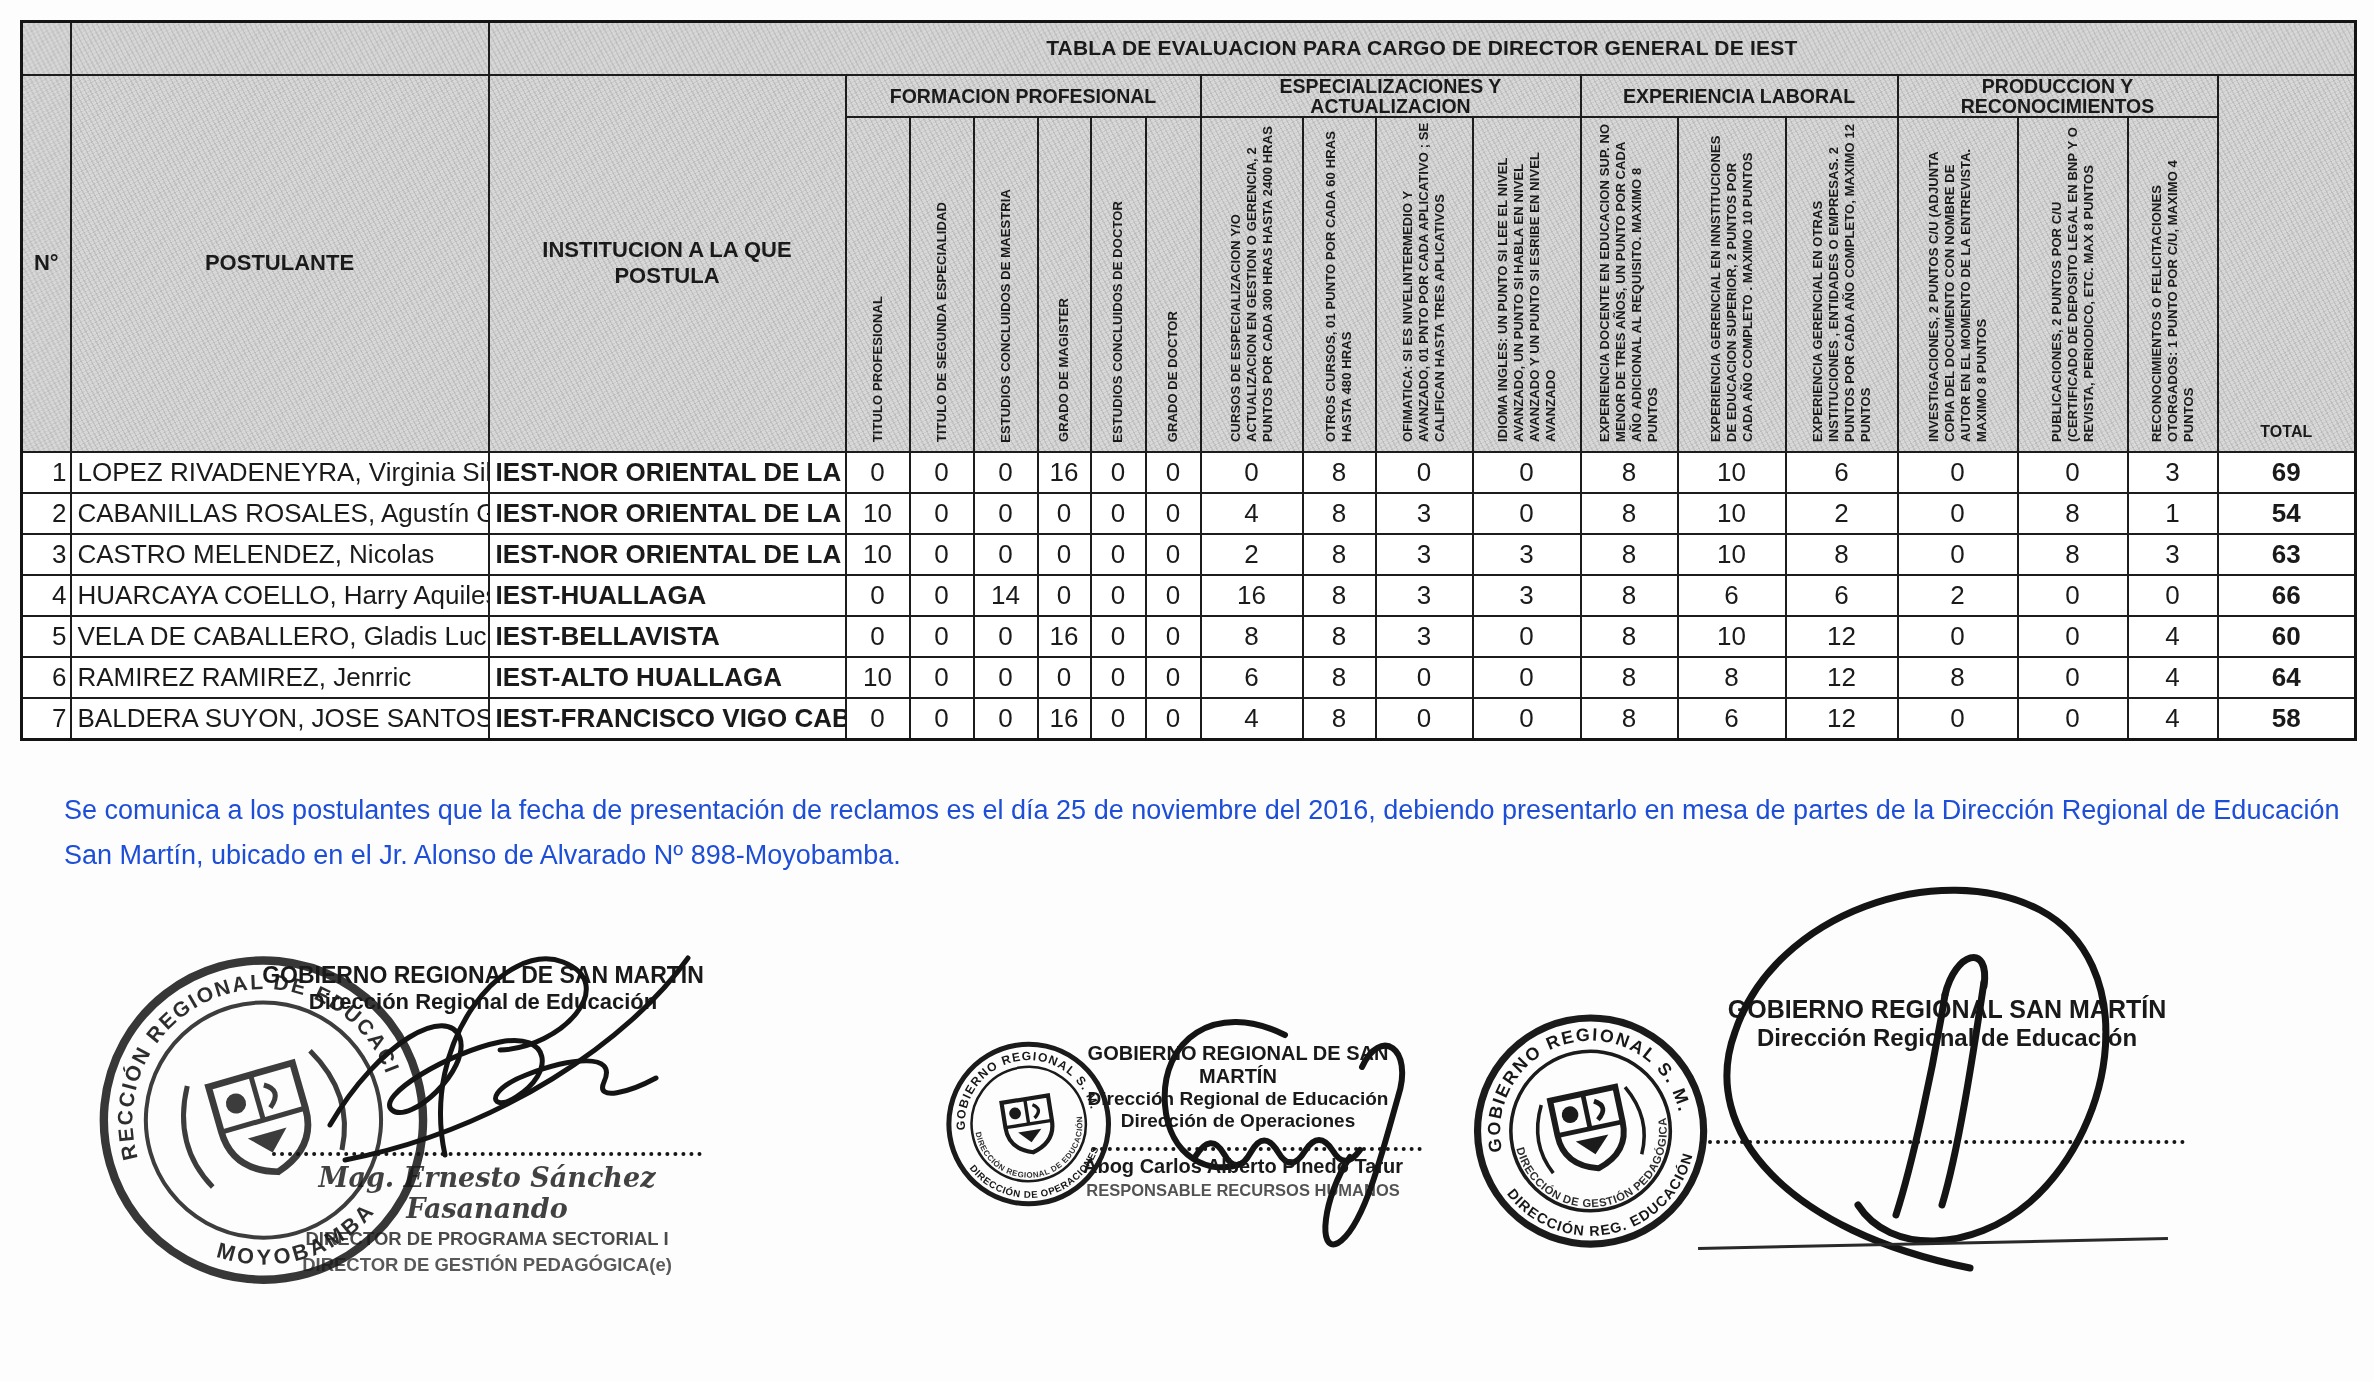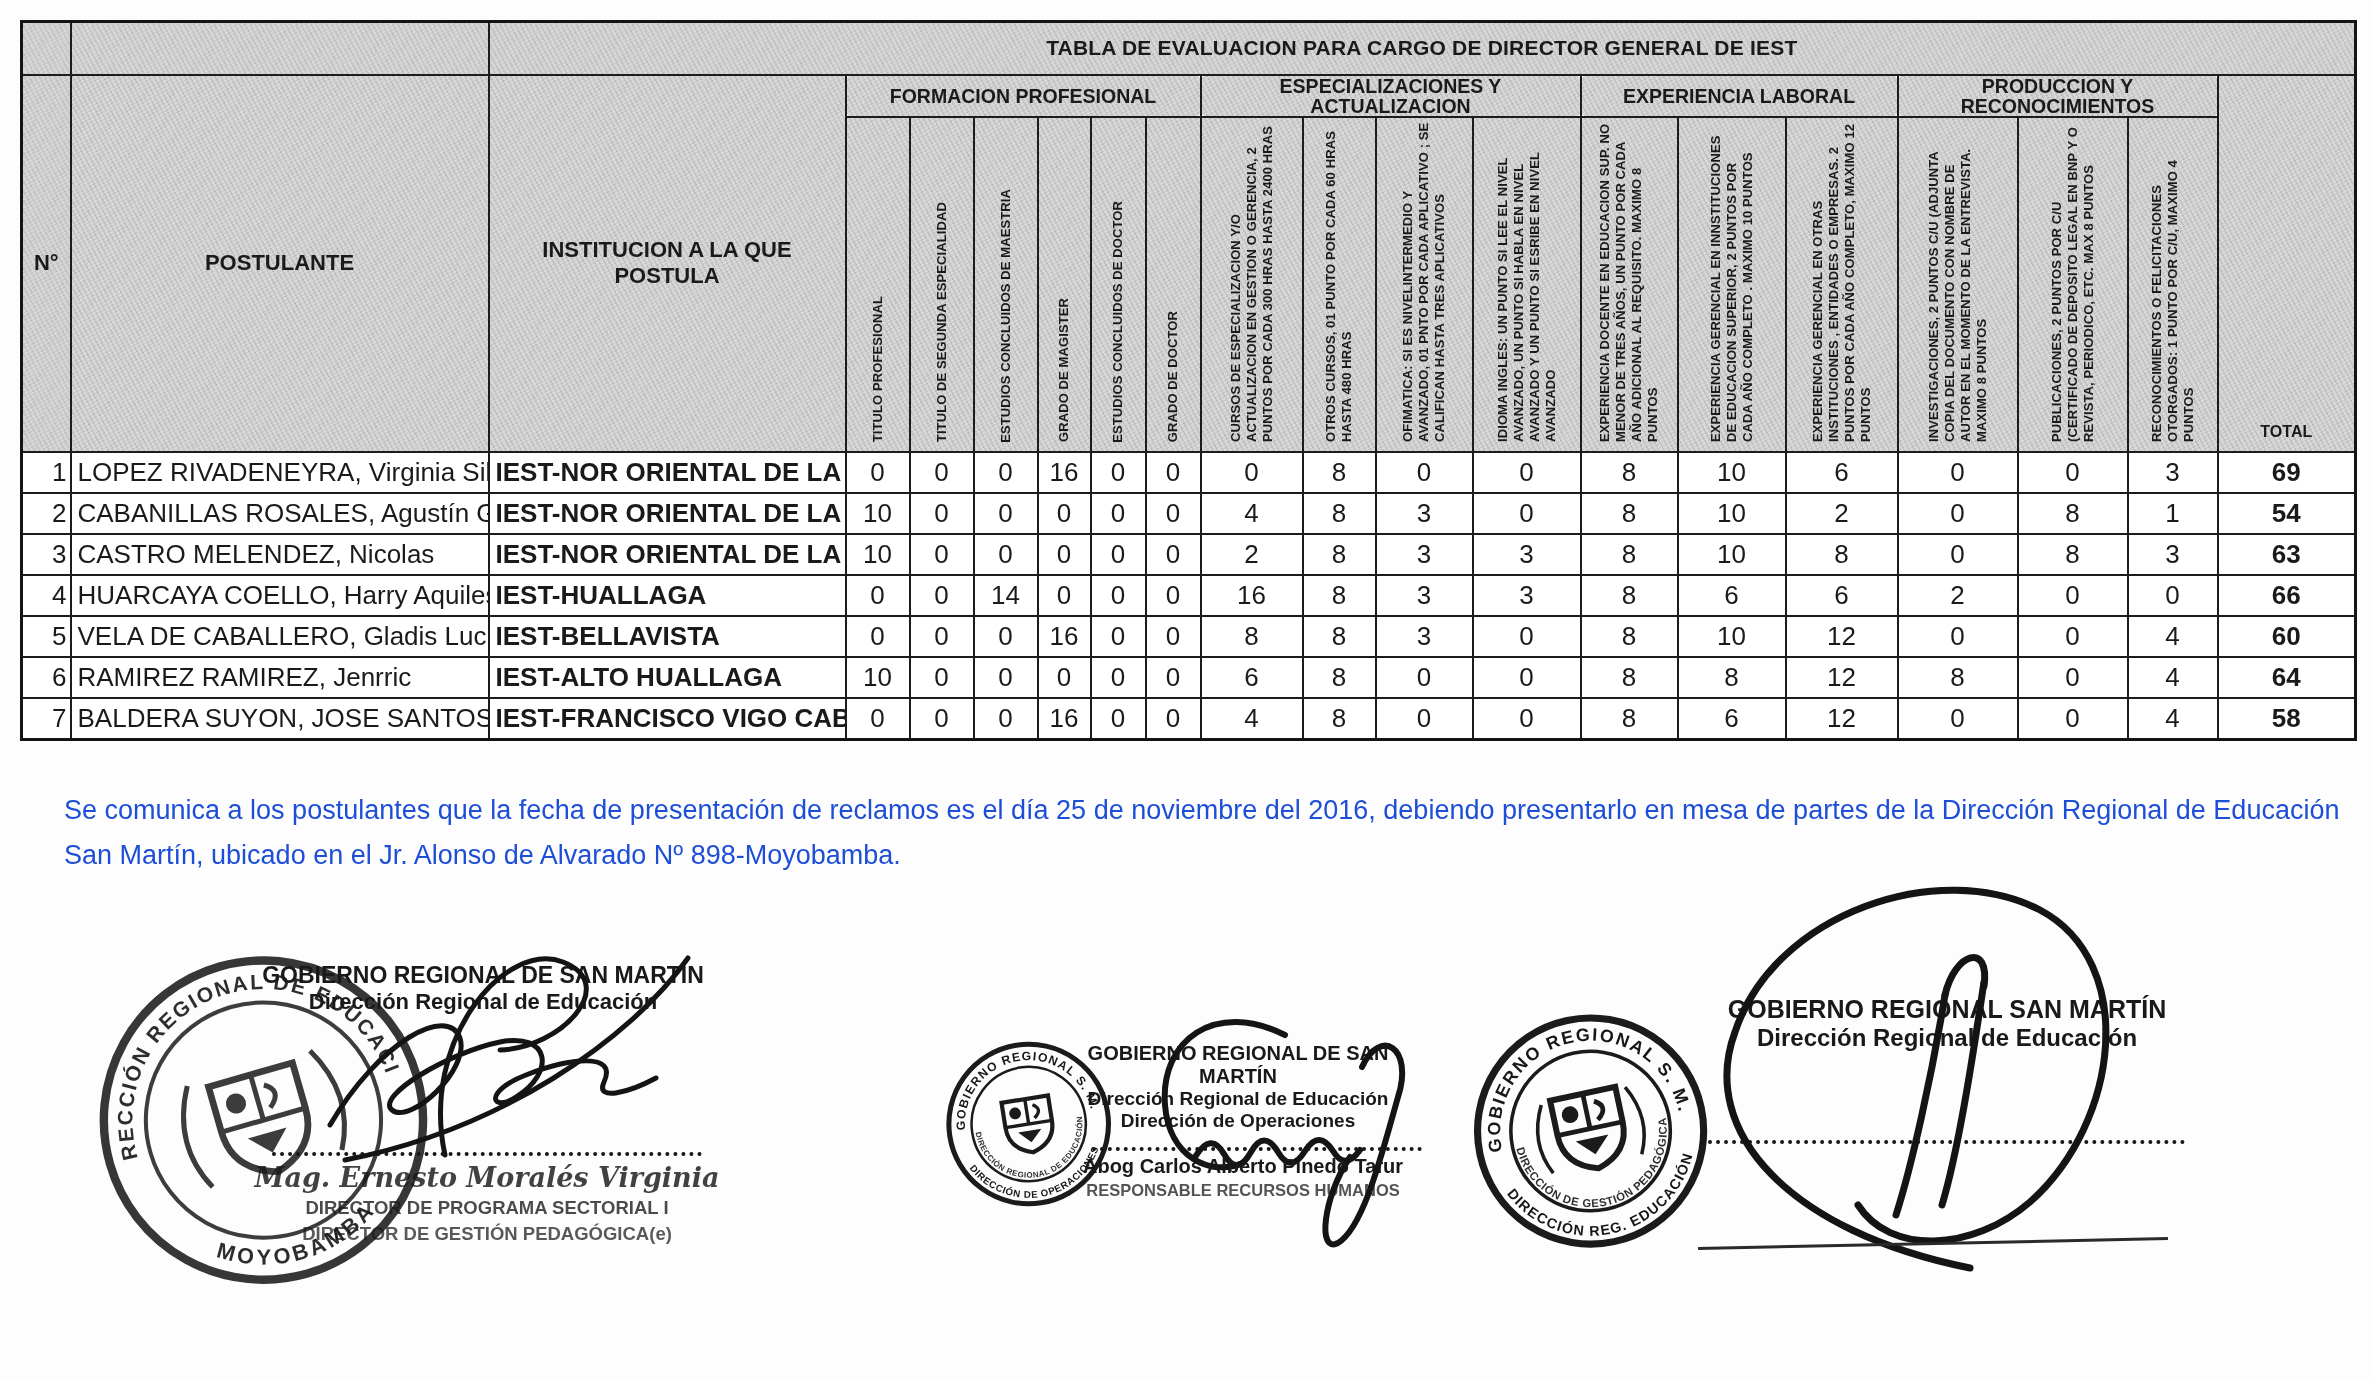--- a/index.html
+++ b/index.html
@@ -18,21 +18,21 @@
   table.eval td { border:2.4px solid #1c1c1c; overflow:hidden; }
   .hbg {
     background-color:#d8d8d8;
     background-image:
       repeating-linear-gradient(62deg, rgba(60,60,60,0.12) 0 1.5px, rgba(255,255,255,0) 1.5px 4.5px),
       repeating-linear-gradient(-28deg, rgba(70,70,70,0.09) 0 1px, rgba(255,255,255,0) 1px 3.5px);
   }
   .r-title td { height:53px; }
   .h-title { text-align:center; font-weight:700; font-size:21px; letter-spacing:.2px; }
   .r-group td { height:41px; }
-  .h-group { text-align:center; vertical-align:middle; font-weight:700; font-size:19.5px; line-height:1.05; padding:0 20px;border-radius:7px; }
+  .h-group { text-align:center; vertical-align:middle; font-weight:700; font-size:19.5px; line-height:1.05; padding:0 20px; }
   .h-fixed { text-align:center; vertical-align:middle; font-weight:700; font-size:22px; }
   .vcell { height:335px; vertical-align:bottom; text-align:center; }
   .vtext {
     display:inline-block;
     writing-mode:vertical-rl; transform:rotate(180deg);
     max-height:320px; margin-bottom:5px;
     font-size:13px; font-weight:700; line-height:16px; text-align:left;
     letter-spacing:.1px;
   }
   .h-total { vertical-align:bottom; text-align:center; font-weight:700; font-size:16px; padding-bottom:10px; }
@@ -321,21 +321,21 @@
     <svg width="430" height="260" viewBox="0 0 430 260">
       <g fill="none" stroke="#141414" stroke-width="5" stroke-linecap="round">
         <path d="M145,235 C120,120 205,20 263,42 C320,64 262,128 200,130"></path>
         <path d="M30,205 C80,120 148,85 160,118 C170,150 110,205 92,190 C75,176 150,132 200,122 C250,112 256,152 216,177 C192,193 182,172 226,155 C270,138 318,132 304,162 C295,182 330,172 356,158"></path>
         <path d="M388,38 C330,120 200,210 45,240"></path>
       </g>
     </svg>
   </div>
   <div class="dotline" style="left:272px; top:1152px; width:430px;"></div>
   <div class="sig-text" style="left:252px; top:1162px; width:470px;">
-    <div class="script-name" style="font-size:27px; opacity:.82;">Mag. Ernesto Moralés Virginia</div>
+    <div class="script-name" style="font-size:27px; opacity:.82;">Mag. Ernesto Sánchez Fasanando</div>
     <div class="stamp-line" style="font-size:18.5px; opacity:.78; margin-top:4px;">DIRECTOR DE PROGRAMA SECTORIAL I</div>
     <div class="stamp-line" style="font-size:18.5px; opacity:.72; margin-top:4px;text-align:center;">DIRECTOR DE GESTIÓN PEDAGÓGICA(e)</div>
   </div>
 
   <div class="seal" style="left:945px; top:1040px; transform:rotate(-9deg);">
     <svg width="168" height="168" viewBox="0 0 200 200">
       <circle cx="100" cy="100" r="95" fill="none" stroke="#1b1b1b" stroke-width="6"></circle>
       <circle cx="100" cy="100" r="68" fill="none" stroke="#1b1b1b" stroke-width="3"></circle>
       <defs>
         <path id="sealC-top" d="M 24,100 A 76,76 0 0 1 176,100"></path>

